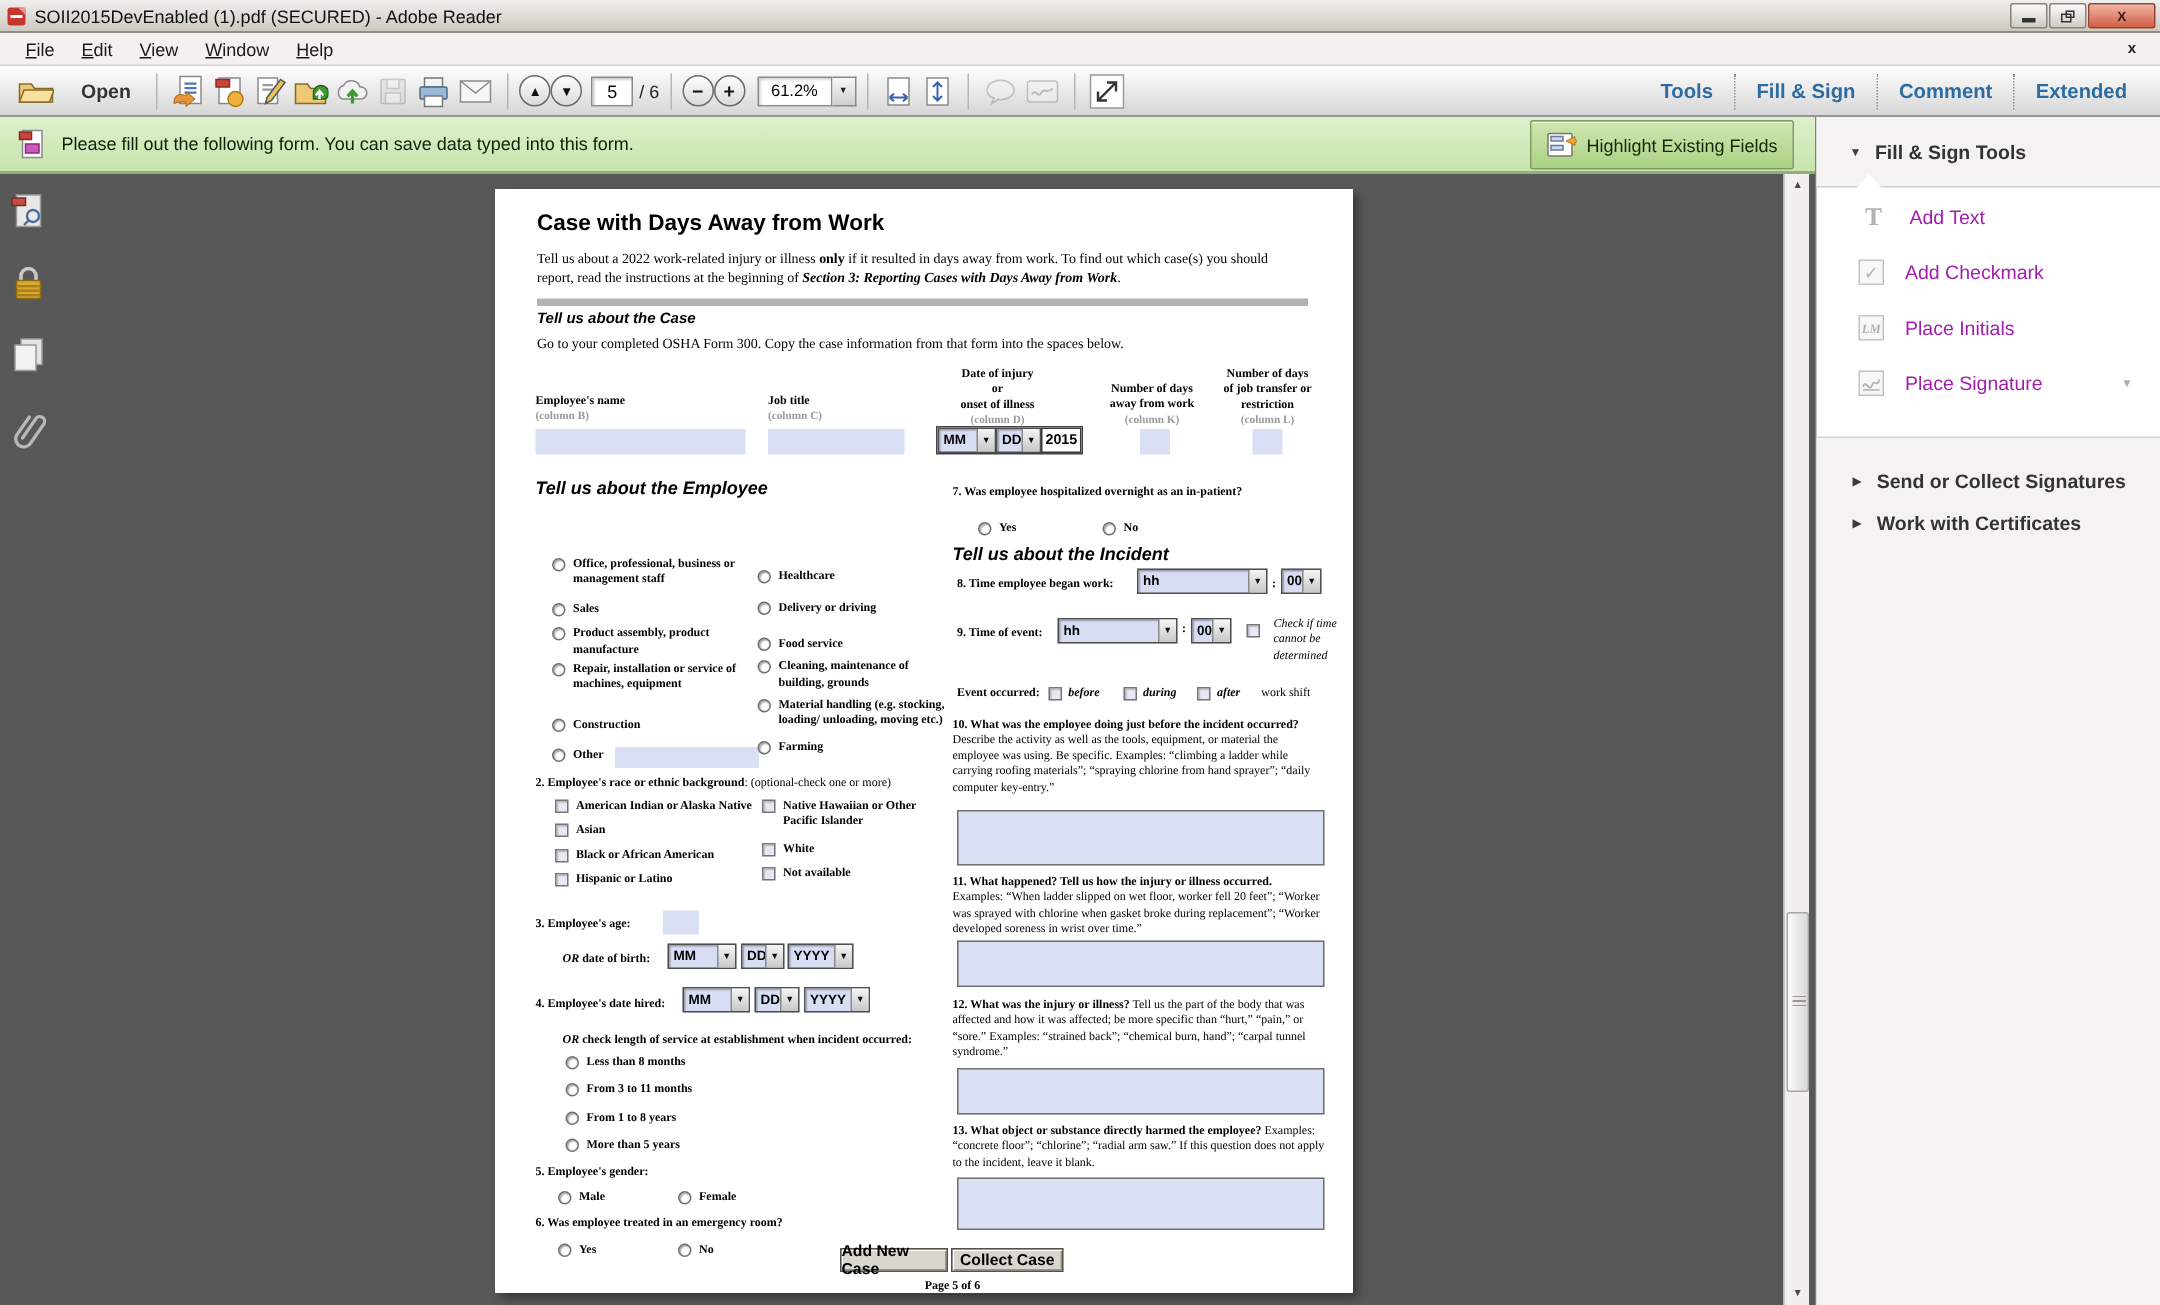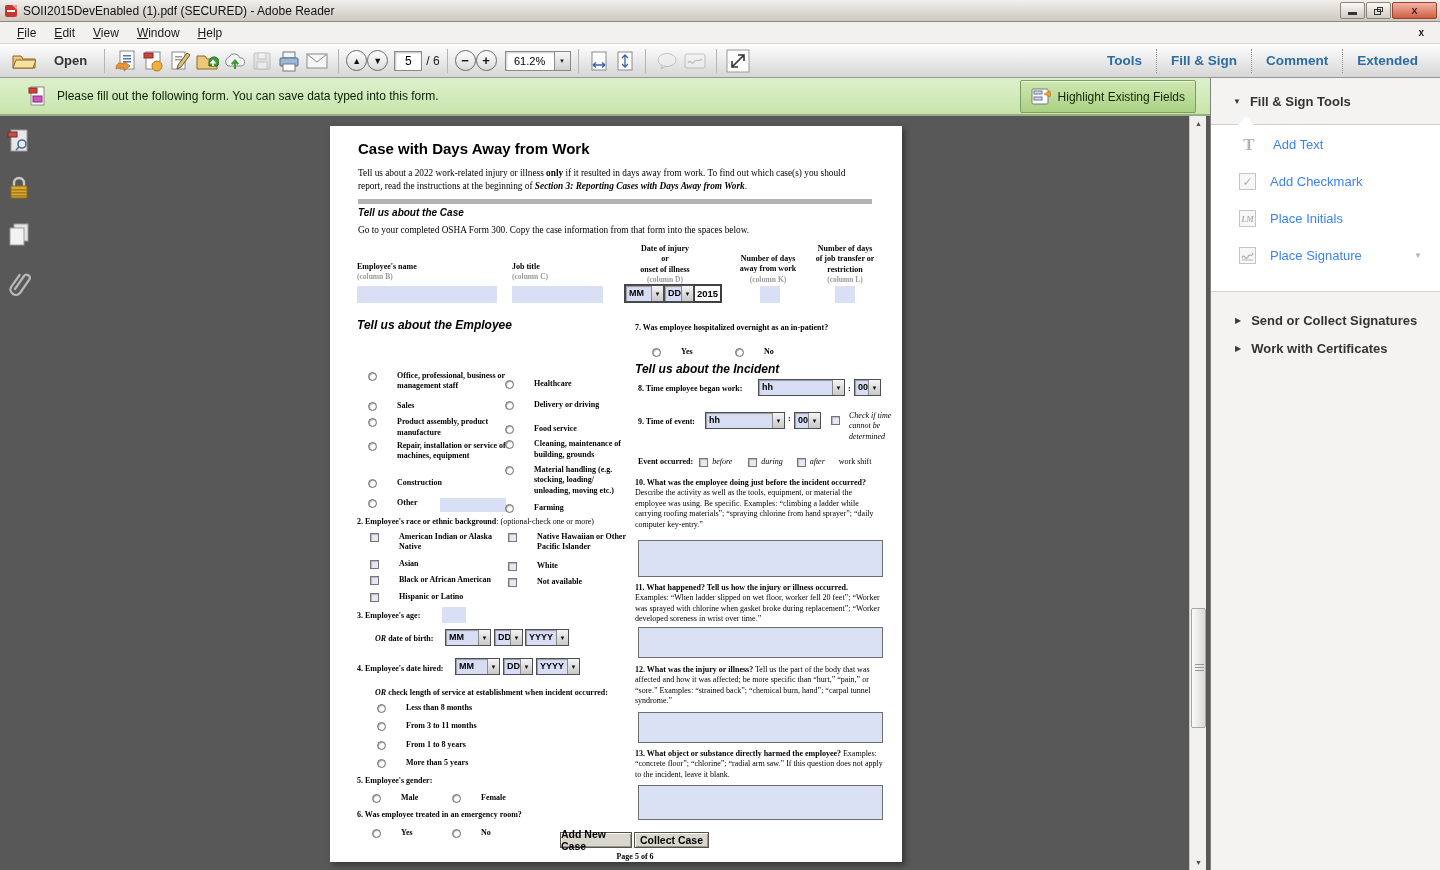--- a/index.html
+++ b/index.html
@@ -51,21 +51,21 @@
     box-shadow:inset 1px 1px 2px rgba(0,0,0,.2); display:flex; align-items:center; justify-content:center; font-size:11px; }
   .zoomcaret { width:16px; height:20px; border:1px solid #8a8a8a; border-left:none;
     background:linear-gradient(#f8f8f8,#cfcfcf); display:flex; align-items:center; justify-content:center; font-size:6px; color:#222; }
   .tabs { margin-left:auto; display:flex; align-items:flex-start; }
   .tab { font-size:13.5px; font-weight:bold; color:#2d6ca2; padding:4px 14px; }
   .tab-sep { border-left:1px dotted #909090; height:24px; }
 
   
   #msgbar { position:absolute; left:0; top:78px; width:1210px; height:38px;
     background:linear-gradient(#ddf0cc,#c8e5ac); border-bottom:2px solid #94ae7e;
-    display:flex; align-items:center; padding:0 28px; }
+    display:flex; align-items:center; padding:0 12px; }
   #msgbar .mtext { font-size:12px; color:#0f1f08; margin-left:10px; }
   .hlbtn { position:absolute; right:14px; top:2px; height:33px; display:flex; align-items:center; gap:7px;
     padding:0 10px; background:linear-gradient(#cfe7b2,#abd184); border:1px solid #7e9c60;
     border-radius:2px; box-shadow:inset 0 1px 0 #e8f5d8; }
   .hlbtn span { font-size:12px; color:#142805; }
 
   
   #canvas { position:absolute; left:0; top:116px; width:1210px; height:754px; background:#585858; }
   #navstrip { position:absolute; left:4px; top:12px; width:30px; display:flex; flex-direction:column; align-items:center; }
   .navicon { margin-bottom:17px; }
@@ -75,31 +75,31 @@
   #sthumb { position:absolute; left:1px; top:492px; width:15px; height:120px;
     background:linear-gradient(90deg,#fbfbfa,#d9d8d5); border:1px solid #a8a6a0; border-radius:2px; }
   #sthumb .grip { position:absolute; left:3px; top:55px; width:9px; height:8px;
     background:repeating-linear-gradient(#9a9890 0 1px, transparent 1px 3px); }
 
   
   #page { position:absolute; left:330px; top:10px; width:572px; height:736px; background:#fff;
     box-shadow:3px 3px 6px rgba(0,0,0,.4); color:#000; }
   .fb { font-family:"Liberation Serif",serif; font-weight:bold; font-size:8px; line-height:1.3; color:#000; }
   .fn { font-weight:normal; }
-  .fi { font-style:italic; }
+  .fi { font-style:italic;font-weight:bold; }
   .fsub { font-family:"Liberation Serif",serif; font-weight:bold; font-size:7.5px; color:#9a9a9a; line-height:1.3; }
   .center { text-align:center; }
   .f-title { font-size:15px; font-weight:bold; color:#000; }
   .sec-head { font-size:12px; font-weight:bold; font-style:italic; color:#000; }
   .case-head { font-size:10px; font-weight:bold; font-style:italic; }
   .intro { font-family:"Liberation Serif",serif; font-size:9.3px; line-height:1.35; }
   .grayrule { background:#b3b3b3; height:5px; }
 
   .bluebox { background:#d9dff4; }
-  .opt { display:flex; gap:20px; align-items:flex-start; }
+  .opt { display:flex; gap:5px; align-items:flex-start; }
   .radio { flex:none; width:9px; height:9px; margin-top:1px; border-radius:50%;
     background:radial-gradient(#ffffff 45%,#d2d2d2); border:1px solid #6f6f6f; box-shadow:inset 1px 1px 1px rgba(0,0,0,.3); }
   .cbx { flex:none; width:9px; height:9px; margin-top:1px; background:#e6e9f4;
     border:1px solid #767676; box-shadow:inset 1px 1px 1px rgba(0,0,0,.22); }
   .col { position:absolute; display:flex; flex-direction:column; }
   .combo { display:flex; align-items:stretch; background:#d7def3; border:1px solid #4e4e4e;
     box-shadow:inset 1px 1px 1px rgba(0,0,0,.3); height:17px; }
   .combo .cv { flex:1; padding:2px 3px 0 3px; font-size:9px; font-weight:bold; font-family:"Liberation Sans",sans-serif; overflow:hidden; }
   .combo .cbtn { flex:none; width:12px; background:linear-gradient(#f5f5f5,#c8c8c8); border-left:1px solid #8a8a8a;
     display:flex; align-items:center; justify-content:center; font-size:6px; color:#111; }
@@ -113,21 +113,21 @@
   
   #panel { position:absolute; left:1210px; top:78px; width:230px; height:792px; background:#fff; border-left:1px solid #808080; }
   .panel-header { position:absolute; left:0; top:0; width:229px; height:47px; background:#f4f3f1;
     border-bottom:1px solid #cfcfcf; display:flex; align-items:center; }
   .panel-header .tri { font-size:8px; color:#3a3a3a; margin-left:22px; }
   .panel-header .ph { font-size:13px; font-weight:bold; color:#333; margin-left:9px; }
   .notch { position:absolute; left:26px; top:38px; width:0; height:0;
     border-left:9px solid transparent; border-right:9px solid transparent; border-bottom:10px solid #ffffff; }
   .tools { position:absolute; left:0; top:48px; width:229px; }
   .toolrow { height:37px; display:flex; align-items:center; padding-left:28px; }
-  .toolrow .tlabel { font-size:13px; color:#3b82f6; margin-left:14px; }
+  .toolrow .tlabel { font-size:13px; color:#a21caf; margin-left:14px; }
   .ticon { width:20px; display:flex; align-items:center; justify-content:center; }
   .ticon.tT { font-family:"Liberation Serif",serif; font-weight:bold; font-size:17px; color:#b2b2b2; }
   .tbox { width:17px; height:17px; border:1px solid #c4c4c4; background:#f7f7f7;
     display:flex; align-items:center; justify-content:center; color:#b2b2b2; }
   .tbox.ck { font-size:12px; }
   .tbox.lm { font-family:"Liberation Serif",serif; font-style:italic; font-size:8.5px; font-weight:bold; }
   .sigcaret { margin-left:auto; margin-right:18px; font-size:8px; color:#b0b0b0; }
   .psep { position:absolute; left:0; top:213px; width:229px; border-top:1px solid #d6d6d6; }
   .psections { position:absolute; left:0; top:214px; width:229px; height:578px; background:#f4f3f1; }
   .secrow { display:flex; align-items:center; height:28px; padding-left:24px; }

